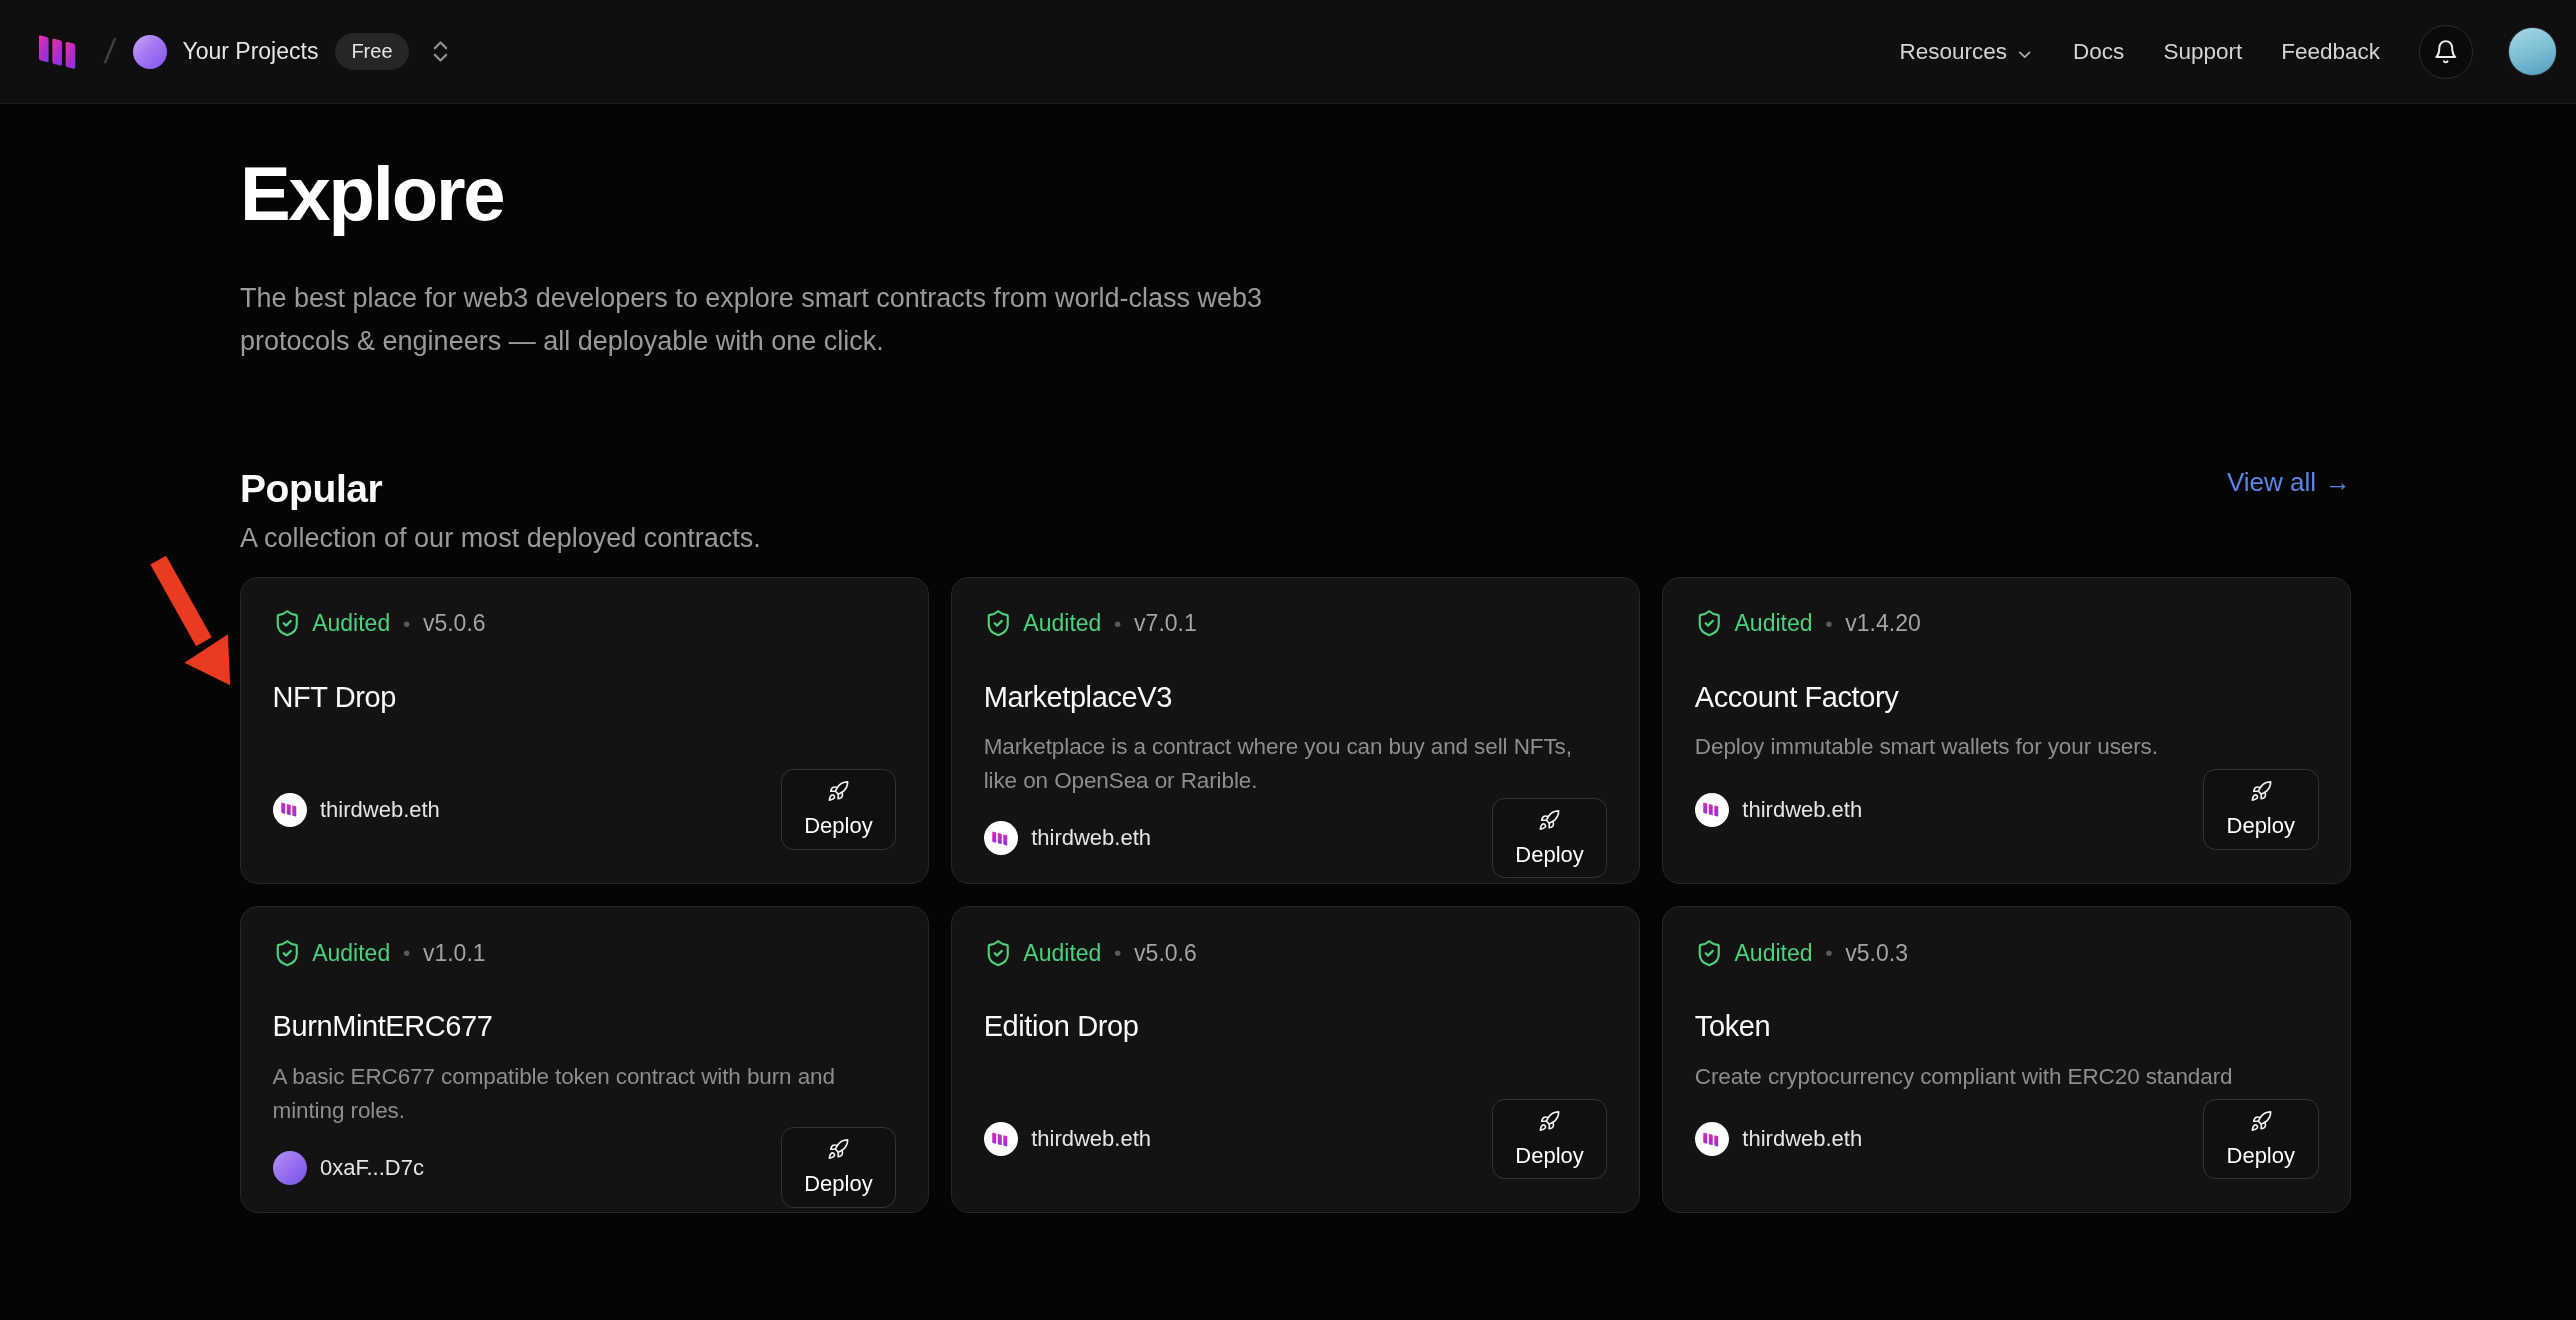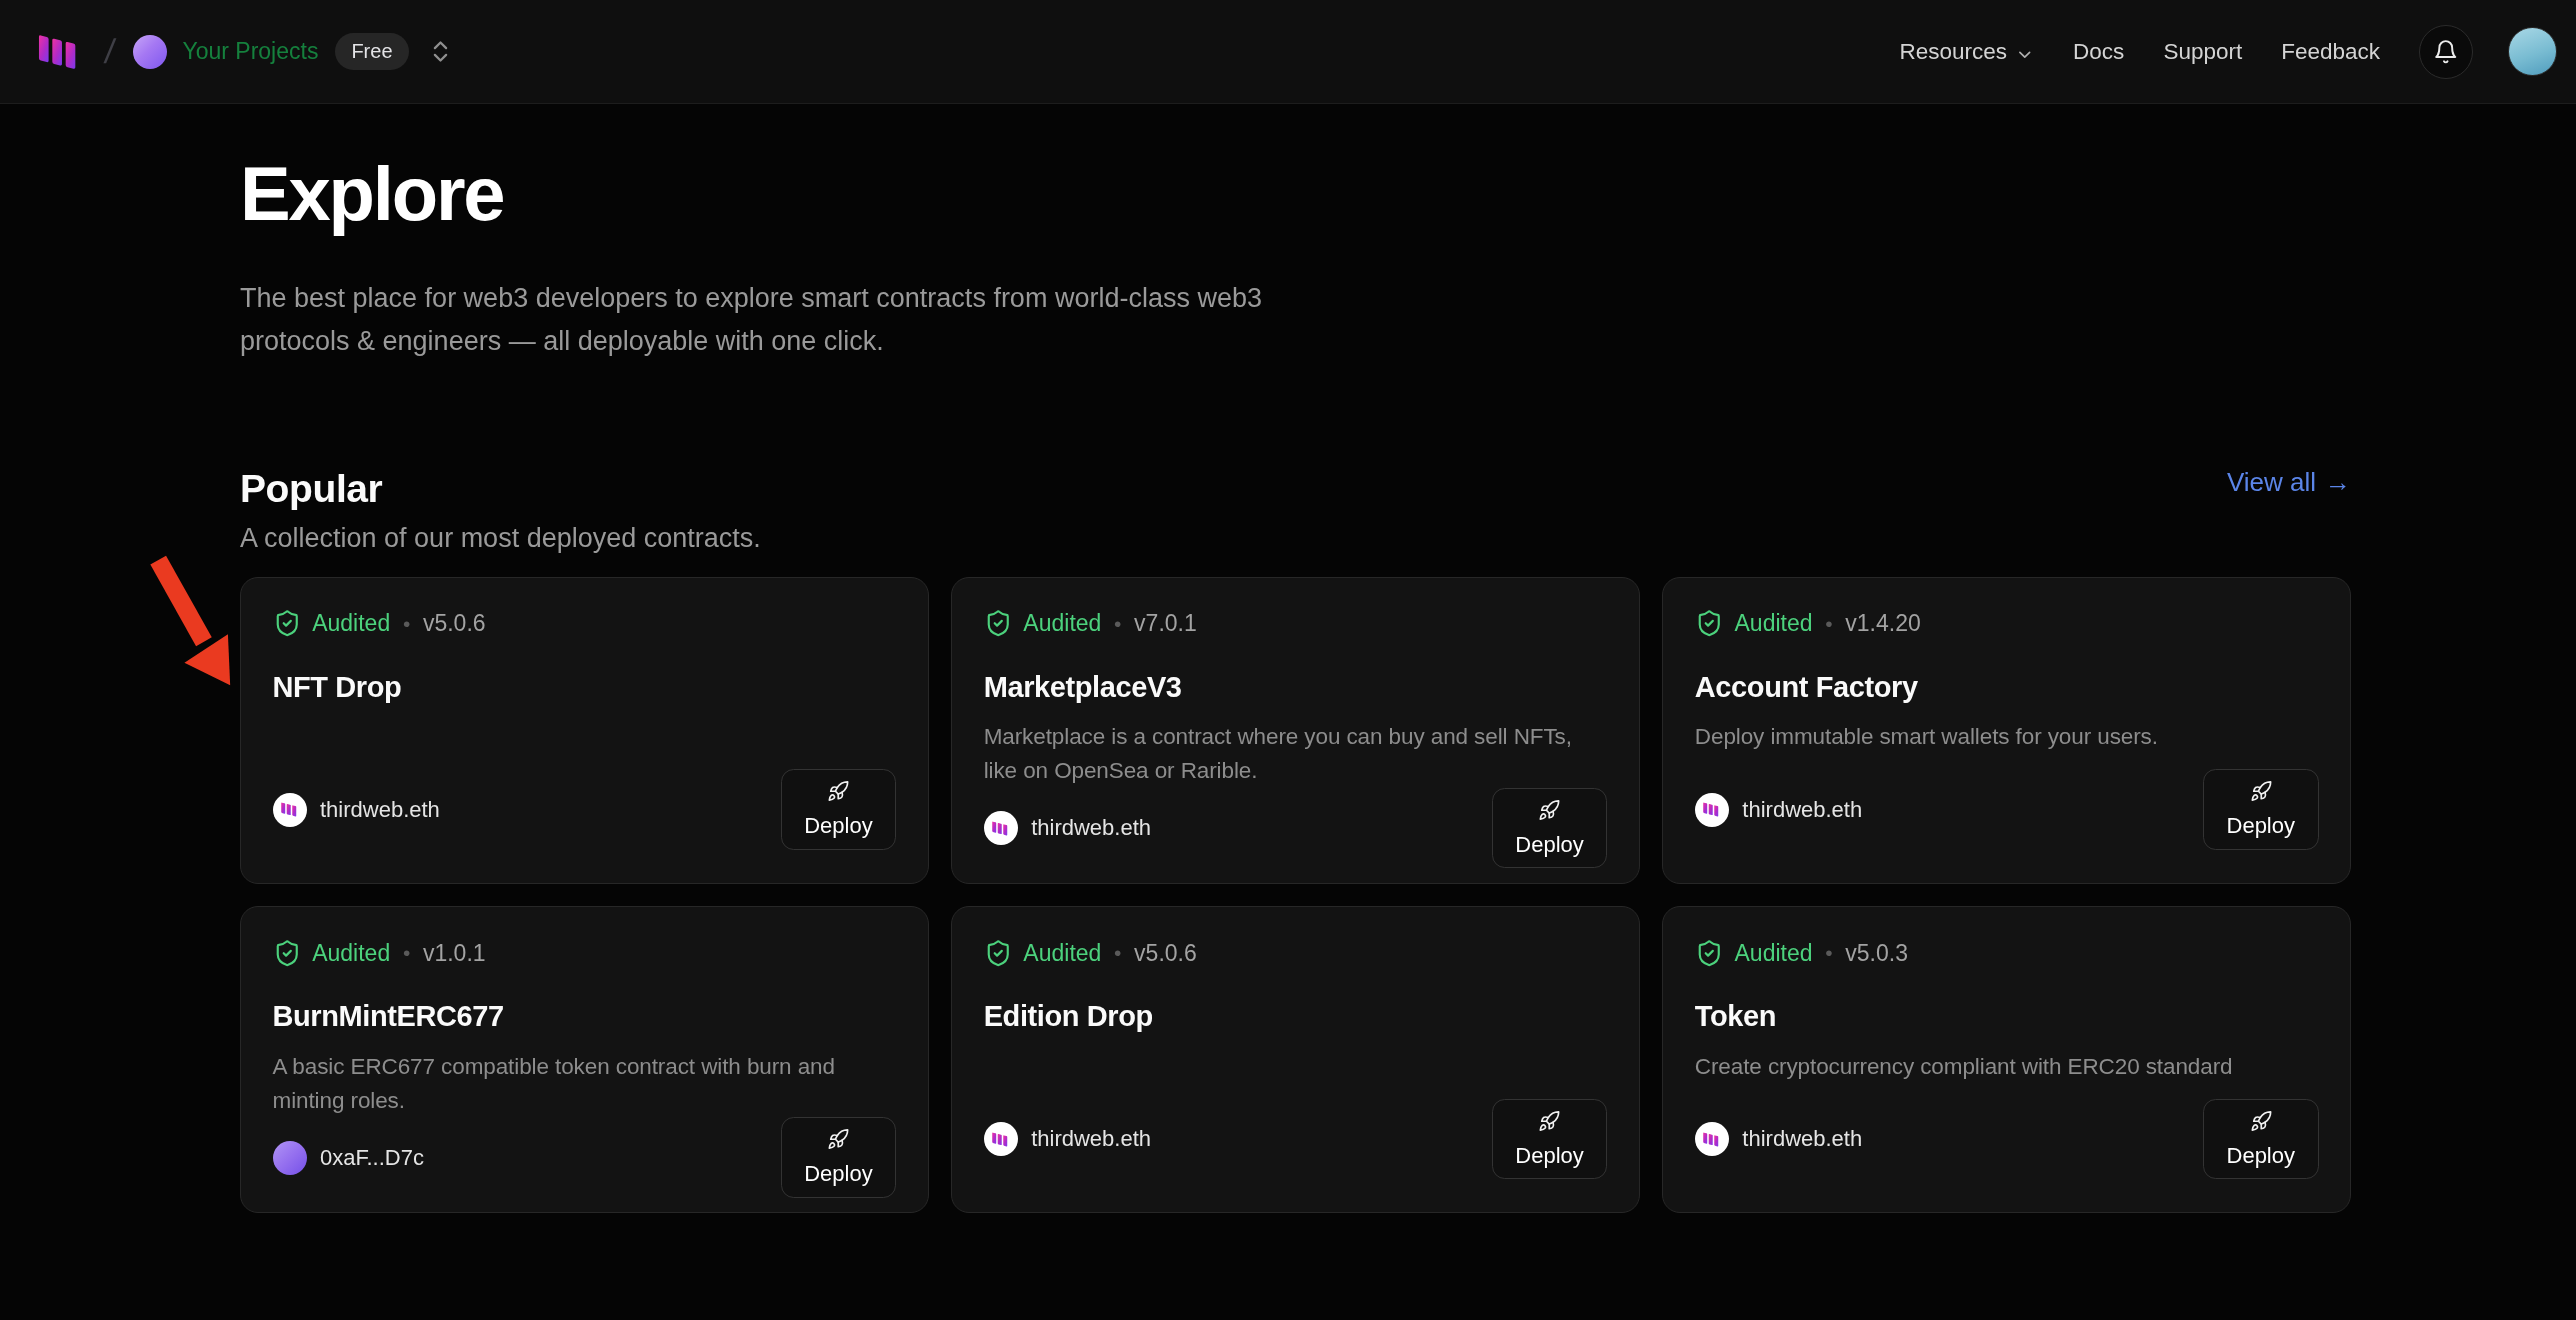--- a/index.html
+++ b/index.html
@@ -21,21 +21,21 @@
     padding:0 19.5px 0 36px;
   }
   .nav-left { display:flex; align-items:center; }
   .logo-svg { width:46px; height:42px; display:block; }
   .slash { color:#3f3f46; font-size:34px; font-weight:300; margin:0 19.5px 0 22.5px; transform:skewX(-8deg); }
   .proj-avatar {
     width:34px; height:34px; border-radius:50%;
     background:linear-gradient(135deg,#c7a6f7 0%,#a578f3 45%,#7e57ef 100%);
     display:inline-block; margin-right:15px;
   }
-  .proj-name { font-size:23px; font-weight:500; color:#15803d; margin-right:16.5px; }
+  .proj-name { font-size:23px; font-weight:500; color:#e5e5e5; margin-right:16.5px; }
   .plan-badge {
     background:#262626; color:#e4e4e7; font-size:20px; font-weight:500;
     padding:6.7px 16.5px; border-radius:749px; margin-right:18px;
   }
   .updown { width:27px; height:27px; stroke:#8f8f8f; }
 
   .nav-right { display:flex; align-items:center; gap:39px; }
   .navlink { display:flex; align-items:flex-end; gap:7.5px; font-size:22.5px; color:#d4d4d4; cursor:pointer; }
   .chev { width:19.5px; height:19.5px; stroke:#b0b0b0; }
   .bell-btn {
@@ -69,21 +69,21 @@
   .card {
     background:#131313; border:1.5px solid #272727; border-radius:18px;
     height:307px; padding:31.5px 31.5px 33px 31.5px;
     display:flex; flex-direction:column; position:relative;
   }
   .badge-row { display:flex; align-items:center; gap:11.2px; }
   .shield-svg { width:28.5px; height:28.5px; stroke:#4cd27d; }
   .audited { font-size:23px; font-weight:500; color:#4cd27d; }
   .dot { font-size:21px; color:#5a5a5a; margin:0 1.5px; }
   .version { font-size:23px; color:#a3a3a3; }
-  .card-title { margin-top:33px; font-size:29px; font-weight:700; color:#fafafa; letter-spacing:-0.4px; }
+  .card-title { margin-top:43px; font-size:29px; font-weight:400; color:#fafafa; letter-spacing:-0.4px; }
   .card-desc { margin-top:16.5px; font-size:22.5px; line-height:1.5; color:#8d8d8d; letter-spacing:-0.1px; }
   .card-footer { margin-top:auto; display:flex; align-items:center; justify-content:space-between; }
   .publisher { display:flex; align-items:center; gap:13.5px; }
   .pub-avatar {
     width:34px; height:34px; border-radius:50%; background:#fff;
     display:flex; align-items:center; justify-content:center; flex:0 0 auto;
   }
   .pub-avatar svg { width:19px; height:17px; }
   .pub-avatar.gradient { background:linear-gradient(135deg,#b195f5 0%,#9570ef 50%,#7450e8 100%); }
   .pub-name { font-size:22px; font-weight:500; color:#e5e5e5; }

